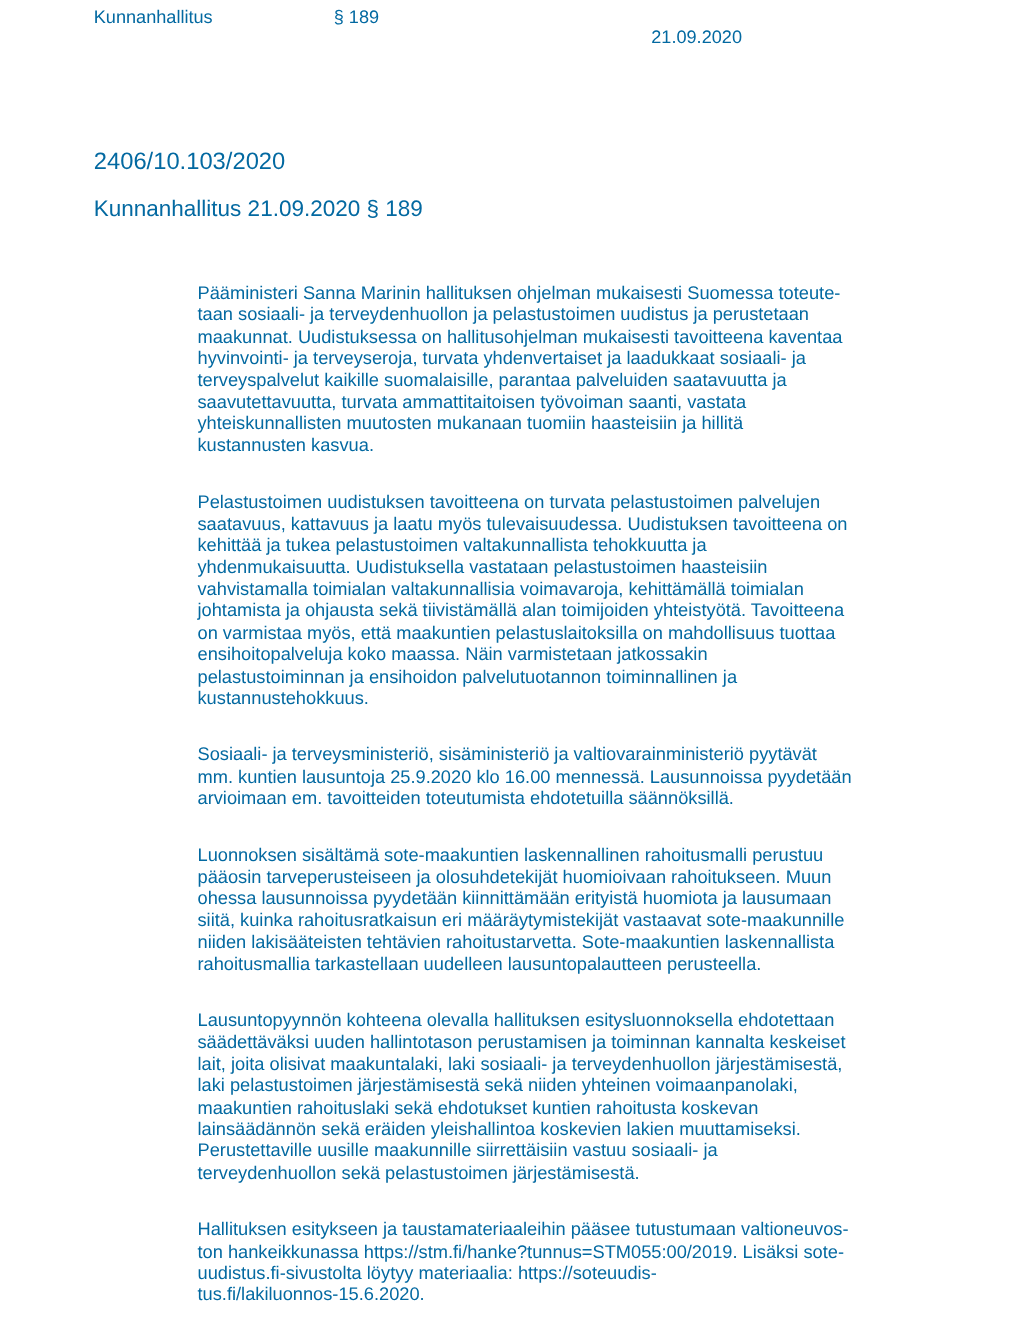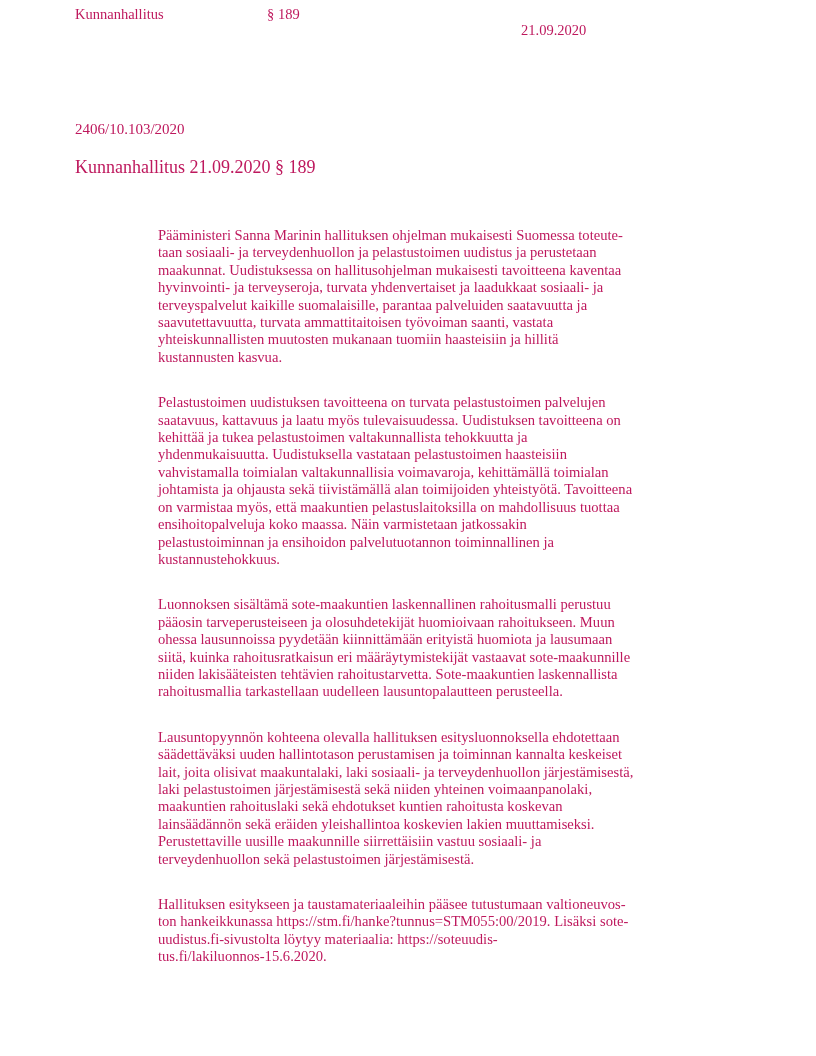--- a/index.html
+++ b/index.html
@@ -5,22 +5,22 @@
   html, body {
     margin: 0;
     padding: 0;
     background: #ffffff;
   }
   .page {
     position: relative;
     width: 816px;
     height: 1056px;
     background: #ffffff;
-    font-family: Liberation Serif, serif;
-    color: #be185d;
+    font-family: Liberation Sans, sans-serif;
+    color: #0369a1;
     overflow: hidden;
   }
   .header-row {
     position: absolute;
     top: 5px;
     left: 0;
     width: 100%;
     height: 18px;
     font-size: 14.5px;
     line-height: 18px;
@@ -38,21 +38,21 @@
     font-size: 17px;
     font-weight: bold;
     line-height: 21.5px;
     white-space: pre-line;
     letter-spacing: -0.1px;
   }
   .case-number {
     position: absolute;
     top: 121px;
     left: 75px;
-    font-size: 15px;
+    font-size: 19px;
     line-height: 17px;
     white-space: nowrap;
   }
   .section-heading {
     position: absolute;
     top: 159px;
     left: 75px;
     font-size: 18px;
     line-height: 17px;
     white-space: nowrap;
@@ -98,20 +98,23 @@
     <p class="para">Pelastustoimen uudistuksen tavoitteena on turvata pelastustoimen palvelujen
 saatavuus, kattavuus ja laatu myös tulevaisuudessa. Uudistuksen tavoitteena on
 kehittää ja tukea pelastustoimen valtakunnallista tehokkuutta ja
 yhdenmukaisuutta. Uudistuksella vastataan pelastustoimen haasteisiin
 vahvistamalla toimialan valtakunnallisia voimavaroja, kehittämällä toimialan
 johtamista ja ohjausta sekä tiivistämällä alan toimijoiden yhteistyötä. Tavoitteena
 on varmistaa myös, että maakuntien pelastuslaitoksilla on mahdollisuus tuottaa
 ensihoitopalveluja koko maassa. Näin varmistetaan jatkossakin
 pelastustoiminnan ja ensihoidon palvelutuotannon toiminnallinen ja
 kustannustehokkuus.</p>
+    <p class="para">Sosiaali- ja terveysministeriö, sisäministeriö ja valtiovarainministeriö pyytävät
+mm. kuntien lausuntoja 25.9.2020 klo 16.00 mennessä. Lausunnoissa pyydetään
+arvioimaan em. tavoitteiden toteutumista ehdotetuilla säännöksillä.</p>
     <p class="para">Luonnoksen sisältämä sote-maakuntien laskennallinen rahoitusmalli perustuu
 pääosin tarveperusteiseen ja olosuhdetekijät huomioivaan rahoitukseen. Muun
 ohessa lausunnoissa pyydetään kiinnittämään erityistä huomiota ja lausumaan
 siitä, kuinka rahoitusratkaisun eri määräytymistekijät vastaavat sote-maakunnille
 niiden lakisääteisten tehtävien rahoitustarvetta. Sote-maakuntien laskennallista
 rahoitusmallia tarkastellaan uudelleen lausuntopalautteen perusteella.</p>
     <p class="para">Lausuntopyynnön kohteena olevalla hallituksen esitysluonnoksella ehdotettaan
 säädettäväksi uuden hallintotason perustamisen ja toiminnan kannalta keskeiset
 lait, joita olisivat maakuntalaki, laki sosiaali- ja terveydenhuollon järjestämisestä,
 laki pelastustoimen järjestämisestä sekä niiden yhteinen voimaanpanolaki,

